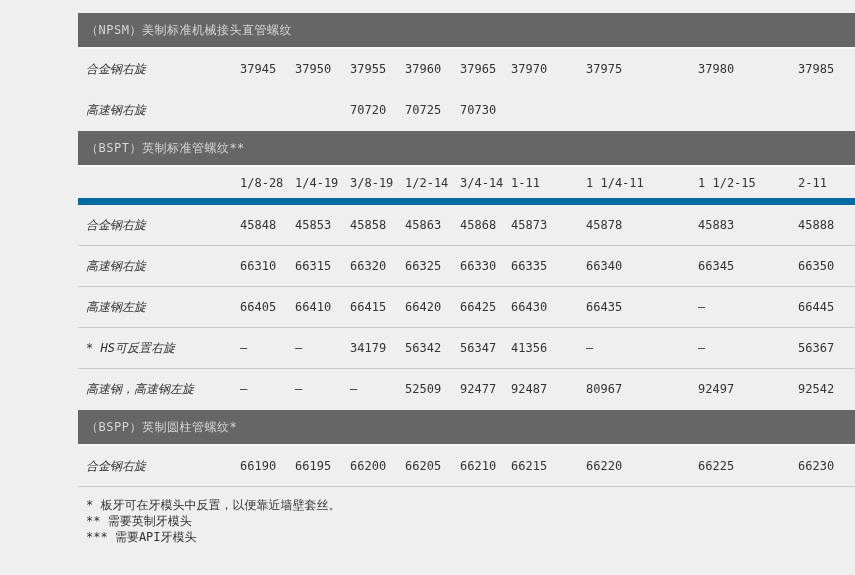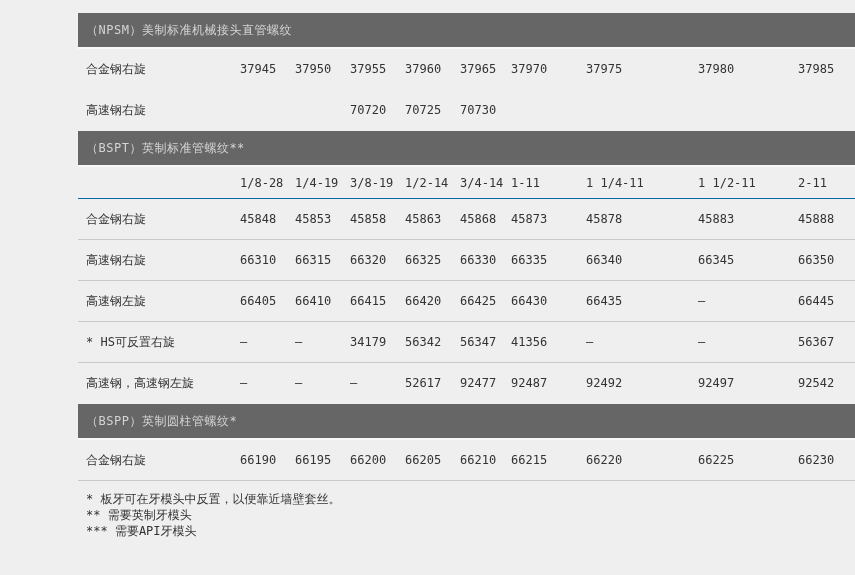--- a/index.html
+++ b/index.html
@@ -16,22 +16,22 @@
     table-layout:fixed;font-size:12px;color:#333333;
   }
   td{overflow:hidden;white-space:nowrap;}
   tr.bar td{
     height:34px;background:#666666;color:#d4d4d4;
     padding:0 0 0 8px;border-bottom:2px solid #f8f8f8;
     font-size:12px;letter-spacing:0.5px;vertical-align:middle;
   }
   tr.dr td{height:38px;border-bottom:1px solid #c9c9c9;vertical-align:middle;}
   tr.dr.no-sep td{border-bottom:1px solid transparent;}
-  tr.sr td{height:29px;border-bottom:1px solid #0369a1;vertical-align:middle;}
-  td.lbl{padding-left:8px;}
+  tr.sr td{height:29px;border-bottom:7px solid #0369a1;vertical-align:middle;}
+  td.lbl{padding-left:8px;font-style:italic;}
   td.num{padding:0;}
   .notes{padding:10px 0 0 8px;font-size:12px;line-height:16px;color:#333333;}
 </style>
 </head>
 <body>
 
 <div class="wrap">
   <table>
     <colgroup>
       <col style="width:162px">
@@ -81,21 +81,21 @@
     </tr>
     <tr class="sr">
       <td class="lbl"></td>
       <td class="num">1/8-28</td>
       <td class="num">1/4-19</td>
       <td class="num">3/8-19</td>
       <td class="num">1/2-14</td>
       <td class="num">3/4-14</td>
       <td class="num">1-11</td>
       <td class="num">1 1/4-11</td>
-      <td class="num">1 1/2-11</td>
+      <td class="num">1 1/2-15</td>
       <td class="num">2-11</td>
     </tr>
     <tr class="dr">
       <td class="lbl">合金钢右旋</td>
       <td class="num">45848</td>
       <td class="num">45853</td>
       <td class="num">45858</td>
       <td class="num">45863</td>
       <td class="num">45868</td>
       <td class="num">45873</td>
@@ -137,24 +137,24 @@
       <td class="num">41356</td>
       <td class="num">–</td>
       <td class="num">–</td>
       <td class="num">56367</td>
     </tr>
     <tr class="dr no-sep">
       <td class="lbl">高速钢，高速钢左旋</td>
       <td class="num">–</td>
       <td class="num">–</td>
       <td class="num">–</td>
-      <td class="num">52617</td>
+      <td class="num">52509</td>
       <td class="num">92477</td>
       <td class="num">92487</td>
-      <td class="num">92492</td>
+      <td class="num">80967</td>
       <td class="num">92497</td>
       <td class="num">92542</td>
     </tr>
 
     <tr class="bar">
       <td colspan="10">（BSPP）英制圆柱管螺纹*</td>
     </tr>
     <tr class="dr">
       <td class="lbl">合金钢右旋</td>
       <td class="num">66190</td>

